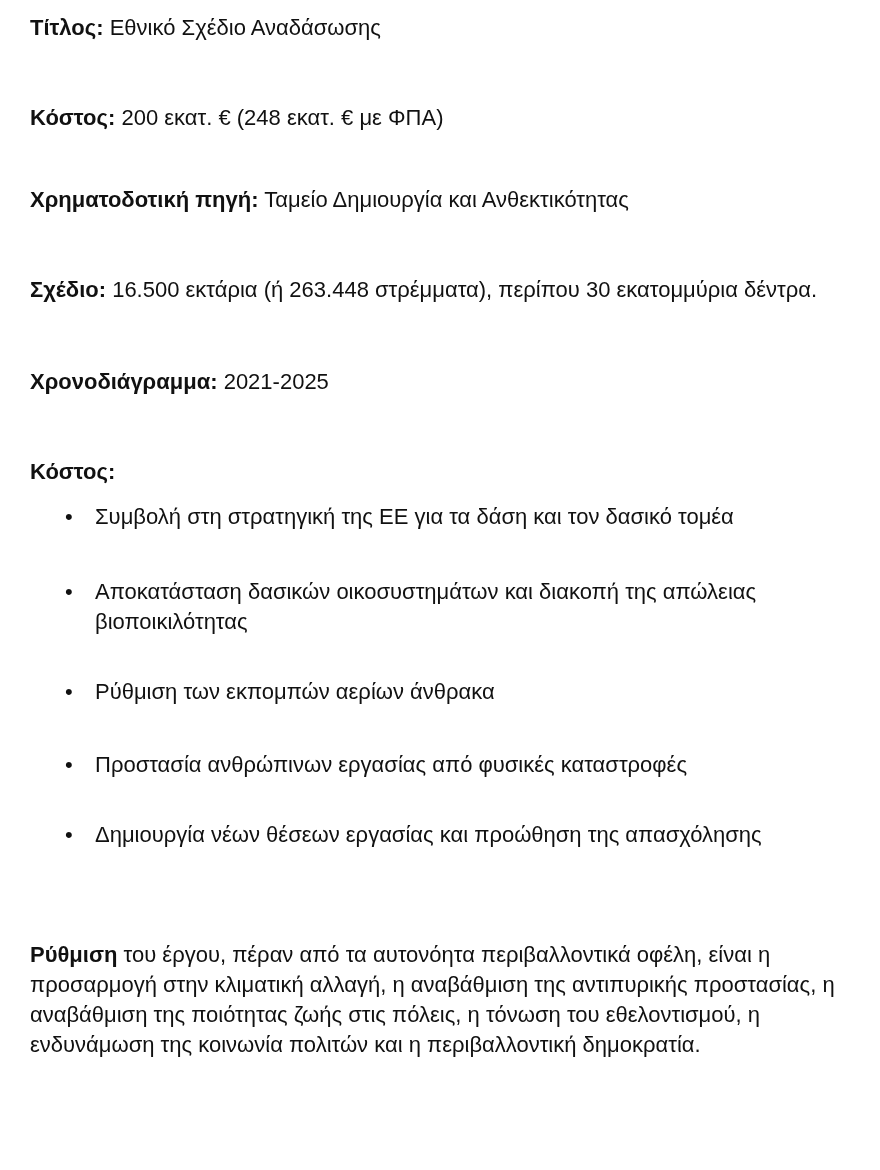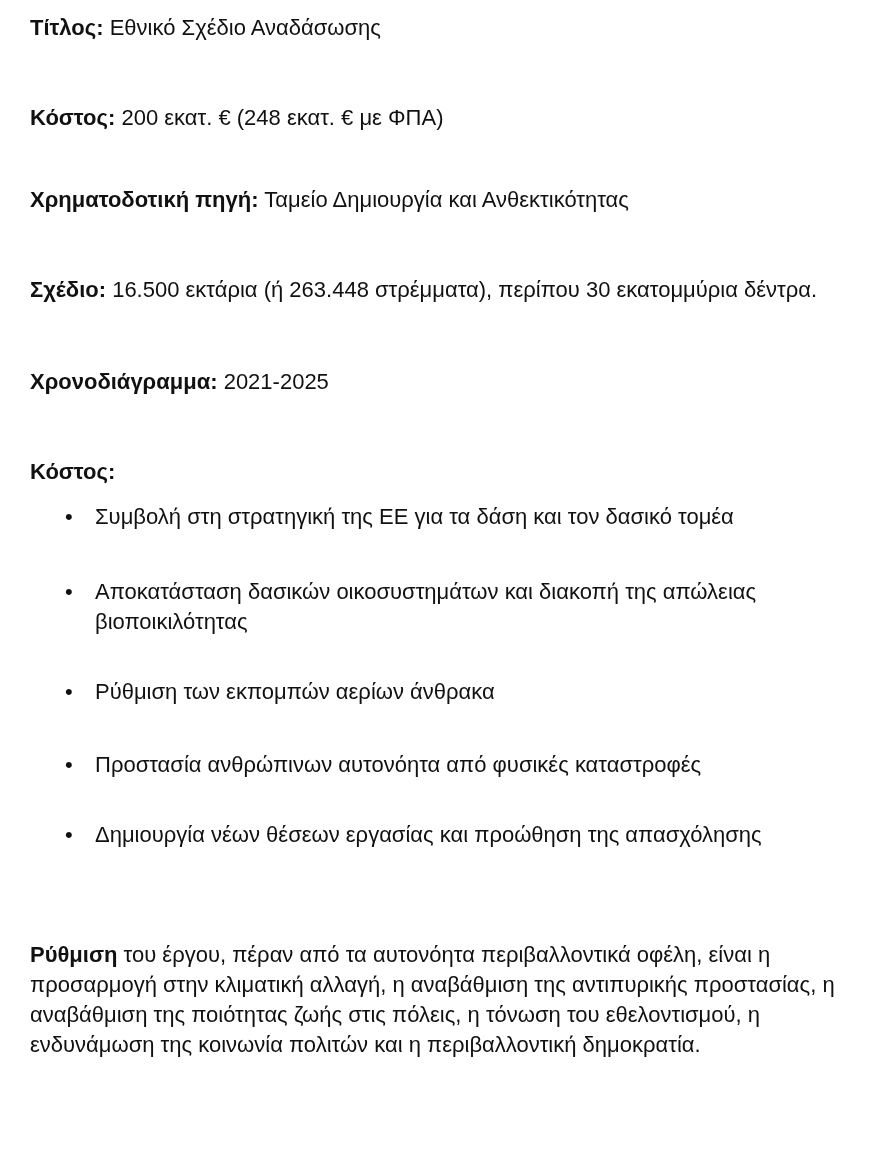--- a/index.html
+++ b/index.html
@@ -99,21 +99,21 @@
     <span class="g-text">Αποκατάσταση δασικών οικοσυστημάτων και διακοπή της απώλειας βιοποικιλότητας</span>
   </div>
 
   <div class="goal goal-3">
     <span class="marker">•</span>
     <span class="g-text">Ρύθμιση των εκπομπών αερίων άνθρακα</span>
   </div>
 
   <div class="goal goal-4">
     <span class="marker">•</span>
-    <span class="g-text">Προστασία ανθρώπινων αυτονόητα από φυσικές καταστροφές</span>
+    <span class="g-text">Προστασία ανθρώπινων εργασίας από φυσικές καταστροφές</span>
   </div>
 
   <div class="goal goal-5">
     <span class="marker">•</span>
     <span class="g-text">Δημιουργία νέων θέσεων εργασίας και προώθηση της απασχόλησης</span>
   </div>
 
   <p class="para p-skopos">
     <span class="lbl">Ρύθμιση</span>
     <span>του έργου, πέραν από τα αυτονόητα περιβαλλοντικά οφέλη, είναι η προσαρμογή στην κλιματική αλλαγή, η αναβάθμιση της αντιπυρικής προστασίας, η αναβάθμιση της ποιότητας ζωής στις πόλεις, η τόνωση του εθελοντισμού, η ενδυνάμωση της κοινωνία πολιτών και η περιβαλλοντική δημοκρατία.</span>

